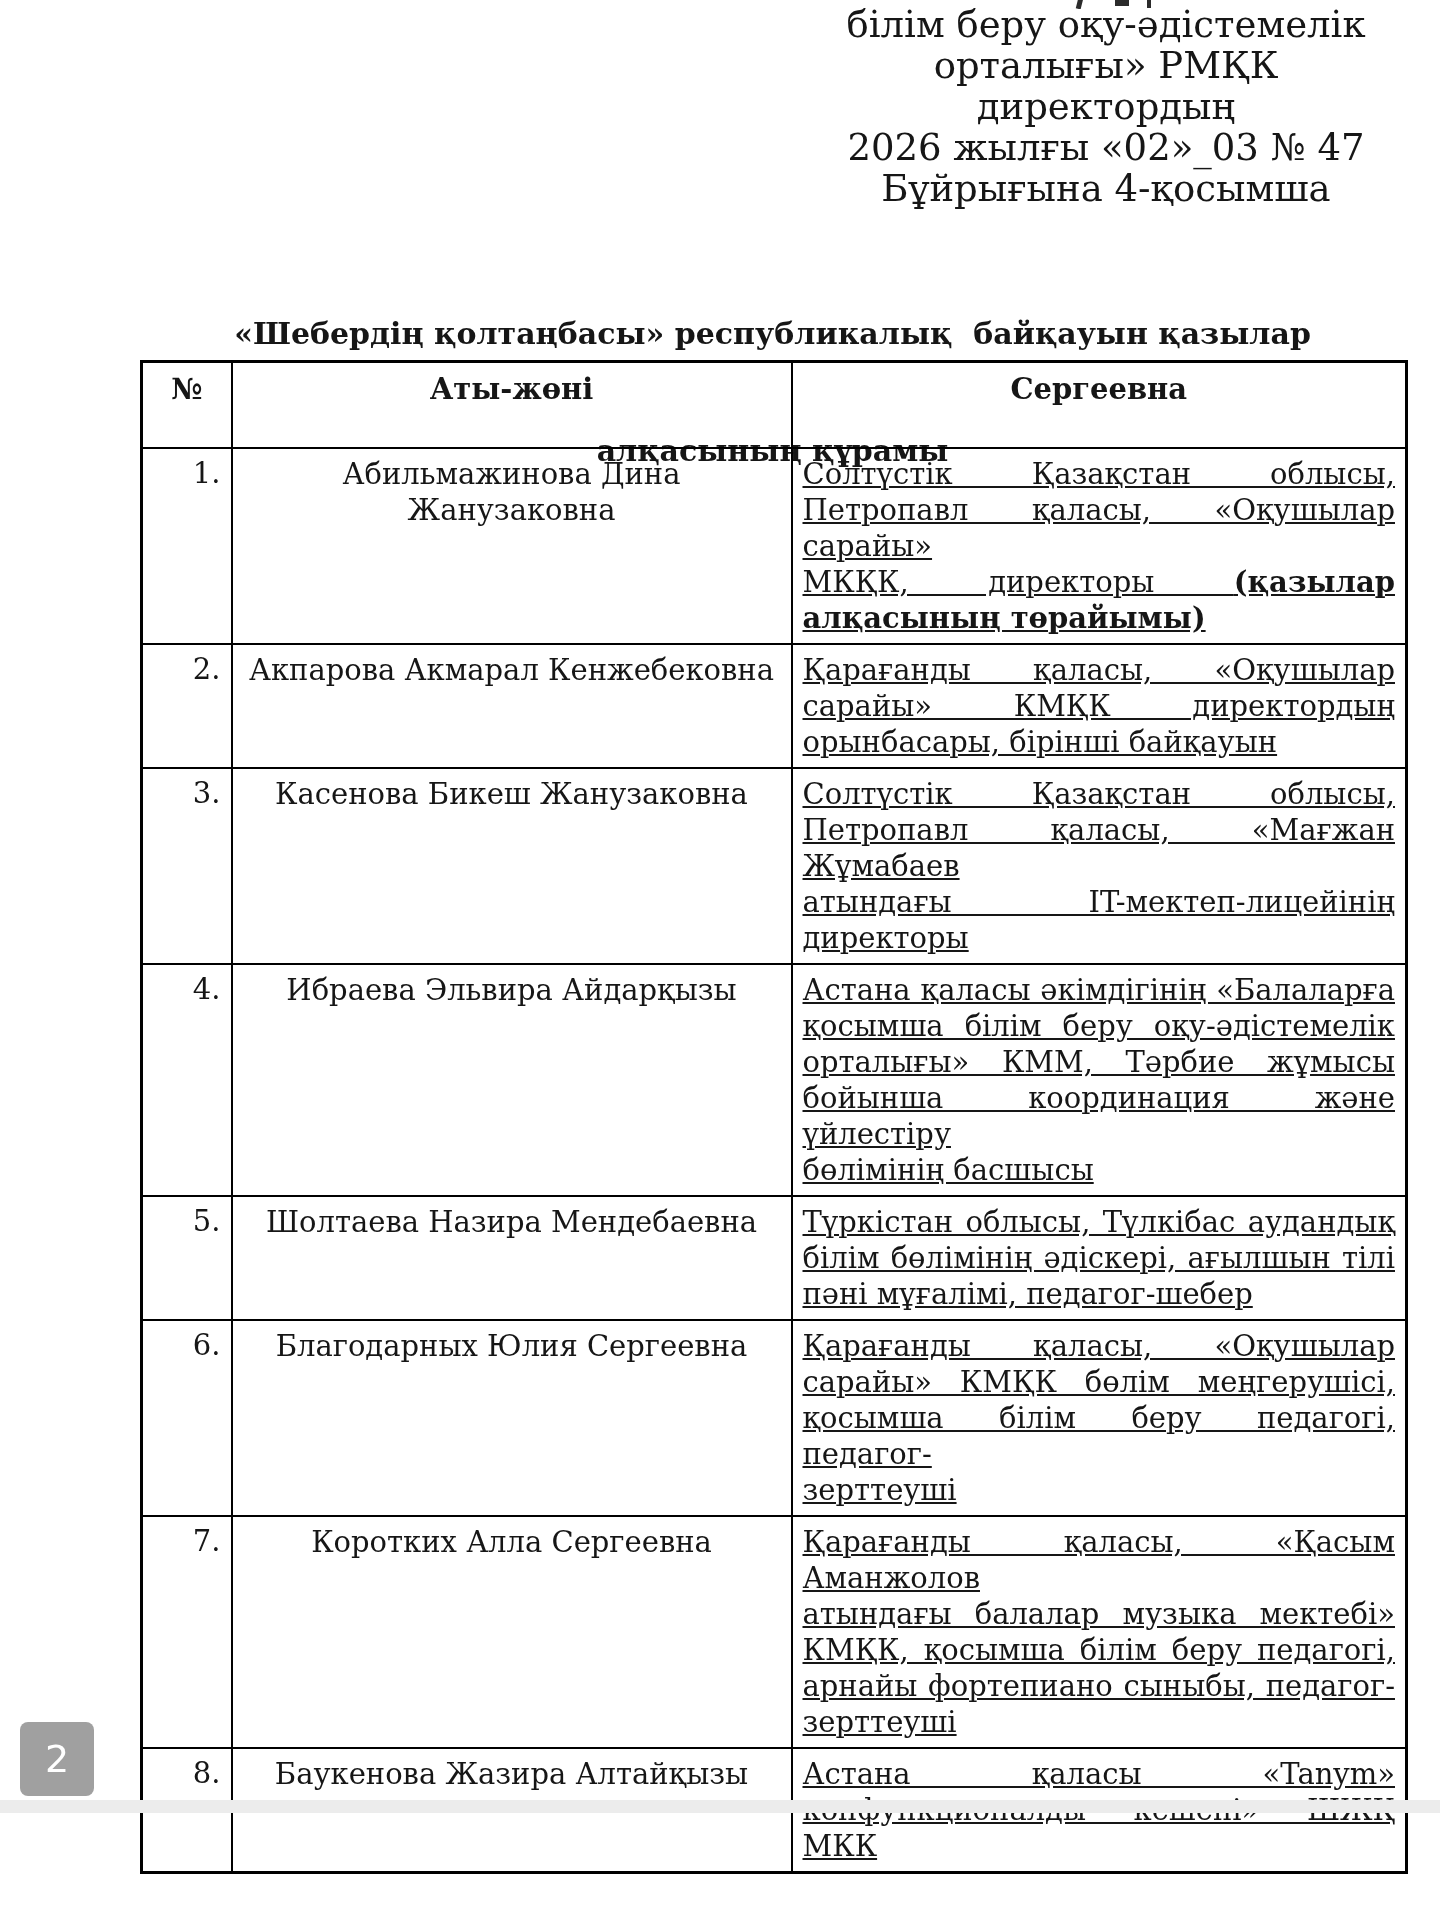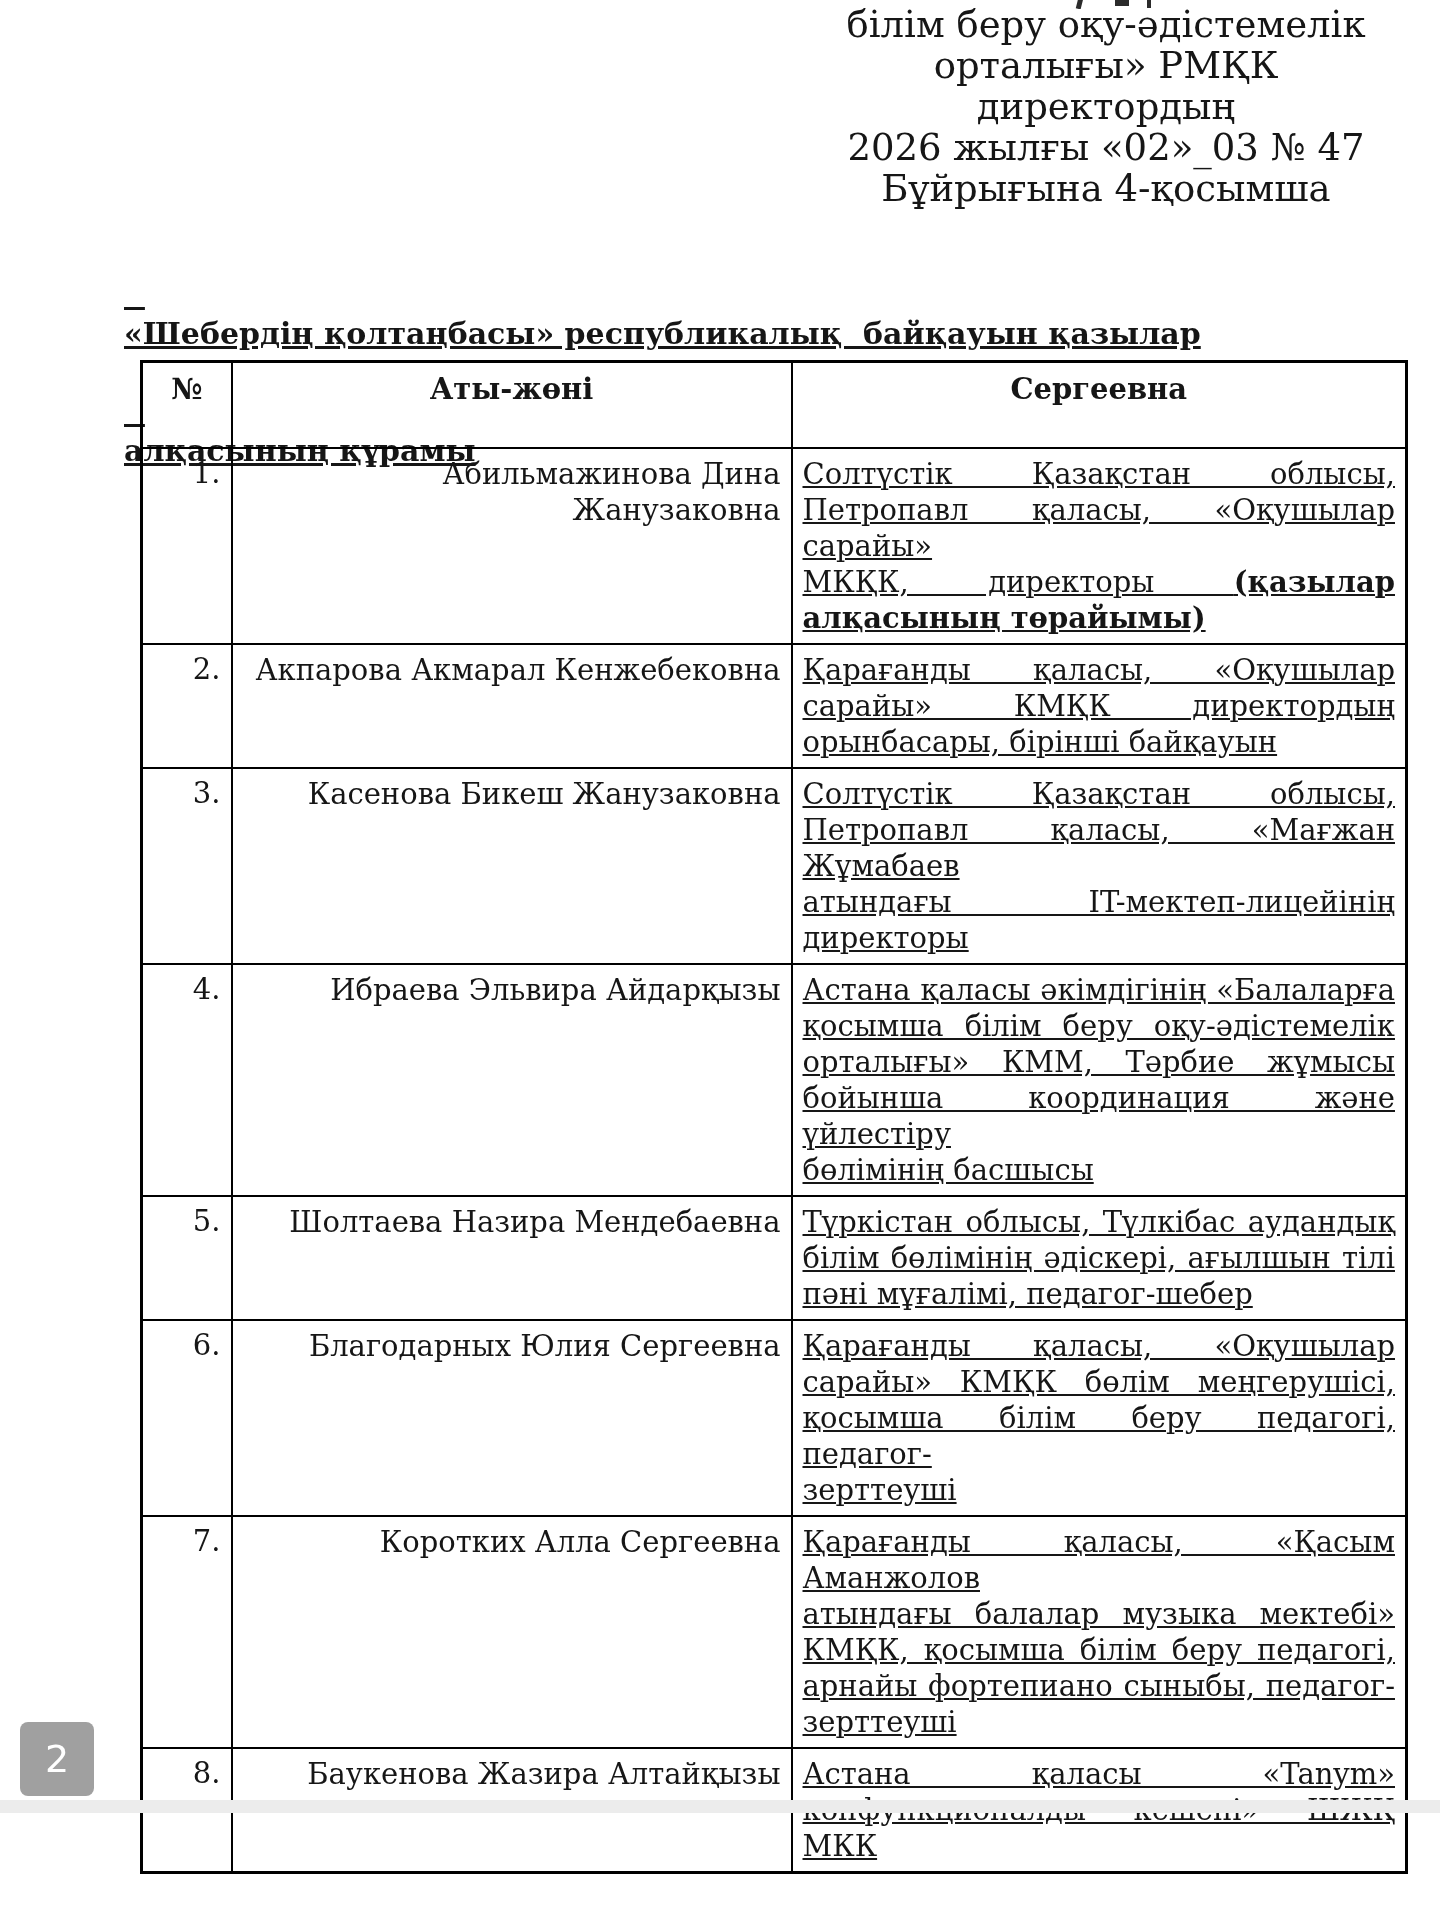--- a/index.html
+++ b/index.html
@@ -18,42 +18,41 @@
   }
   .u { text-underline-offset:3px; }
   
   .remnant { position:absolute; top:0; left:1063px; width:100px; height:9px; overflow:hidden; }
   .remnant i { position:absolute; background:#2b2b2b; }
   .remnant .m1 { left:14px; top:-2px; width:5px; height:11px; transform:rotate(14deg); }
   .remnant .m2 { left:52px; top:0px; width:14px; height:6px; }
   .remnant .m3 { left:84px; top:-2px; width:4px; height:10px; }
   
   .doc-title {
-    position:absolute; left:124px; top:236px; width:1265px;
-    text-align:left; font-weight:bold; font-size:30px; line-height:39px;
+    position:absolute; left:140px; top:236px; width:1265px;
+    text-align:center; font-weight:bold; font-size:30px; line-height:39px;
     white-space:pre-wrap;
-    text-decoration:underline;
   }
   
   table.jury {
     position:absolute; left:140px; top:360px;
     border-collapse:collapse; table-layout:fixed;
     width:1265px; font-size:29px;
     border:3px solid #000;
   }
   table.jury col.c1 { width:90px; }
   table.jury col.c2 { width:560px; }
   table.jury col.c3 { width:615px; }
   table.jury th, table.jury td {
     border:2px solid #000; vertical-align:top; padding:7px 10px;
   }
   table.jury th { font-weight:bold; text-align:center; height:86px; padding-top:9px; box-sizing:border-box; }
   td.num-cell { text-align:right; padding-right:13px; }
   td.name-cell { padding-left:9px; }
-  .name-line { line-height:36px; text-align:right; }
+  .name-line { line-height:36px; text-align:center; }
   .pos-line { line-height:36px; text-align:left;text-decoration:underline; }
   .pos-line.j { text-align:justify; text-align-last:justify; }
   .bold { font-weight:bold; }
   
   .page-gap {
     position:absolute; left:0; top:1800px; width:1440px; height:13px;
     background:#ececec;
   }
   
   .page-badge {

